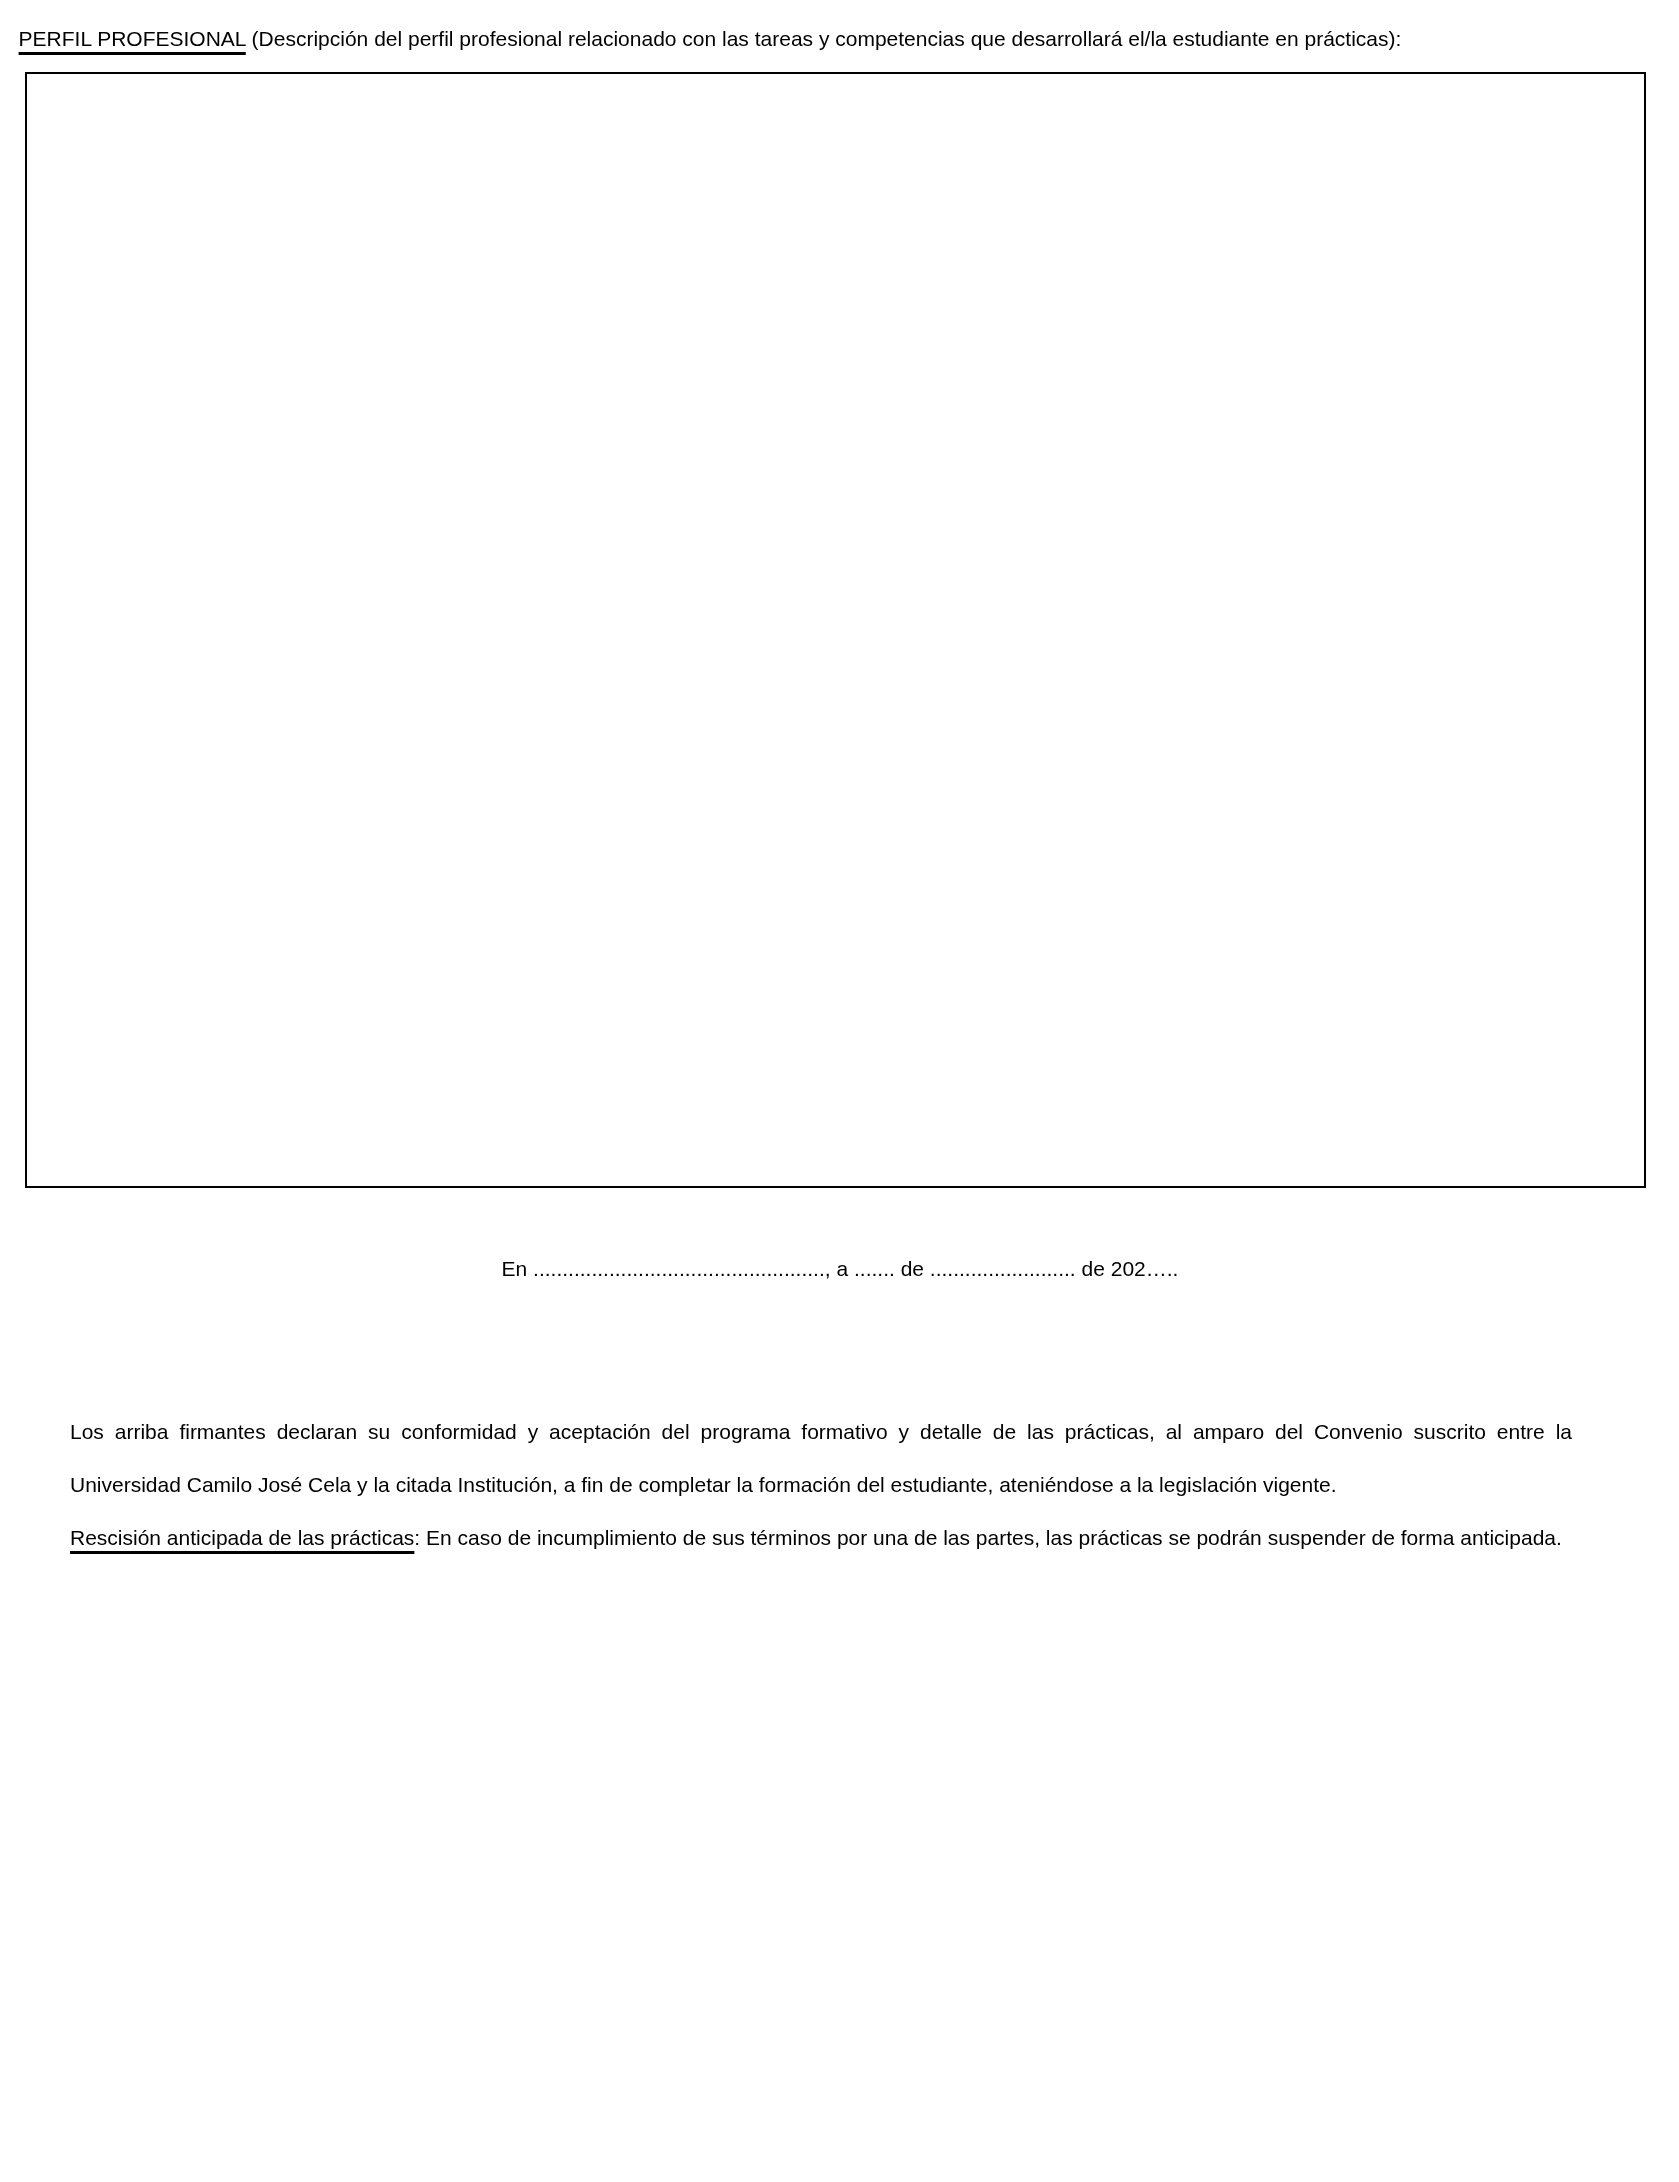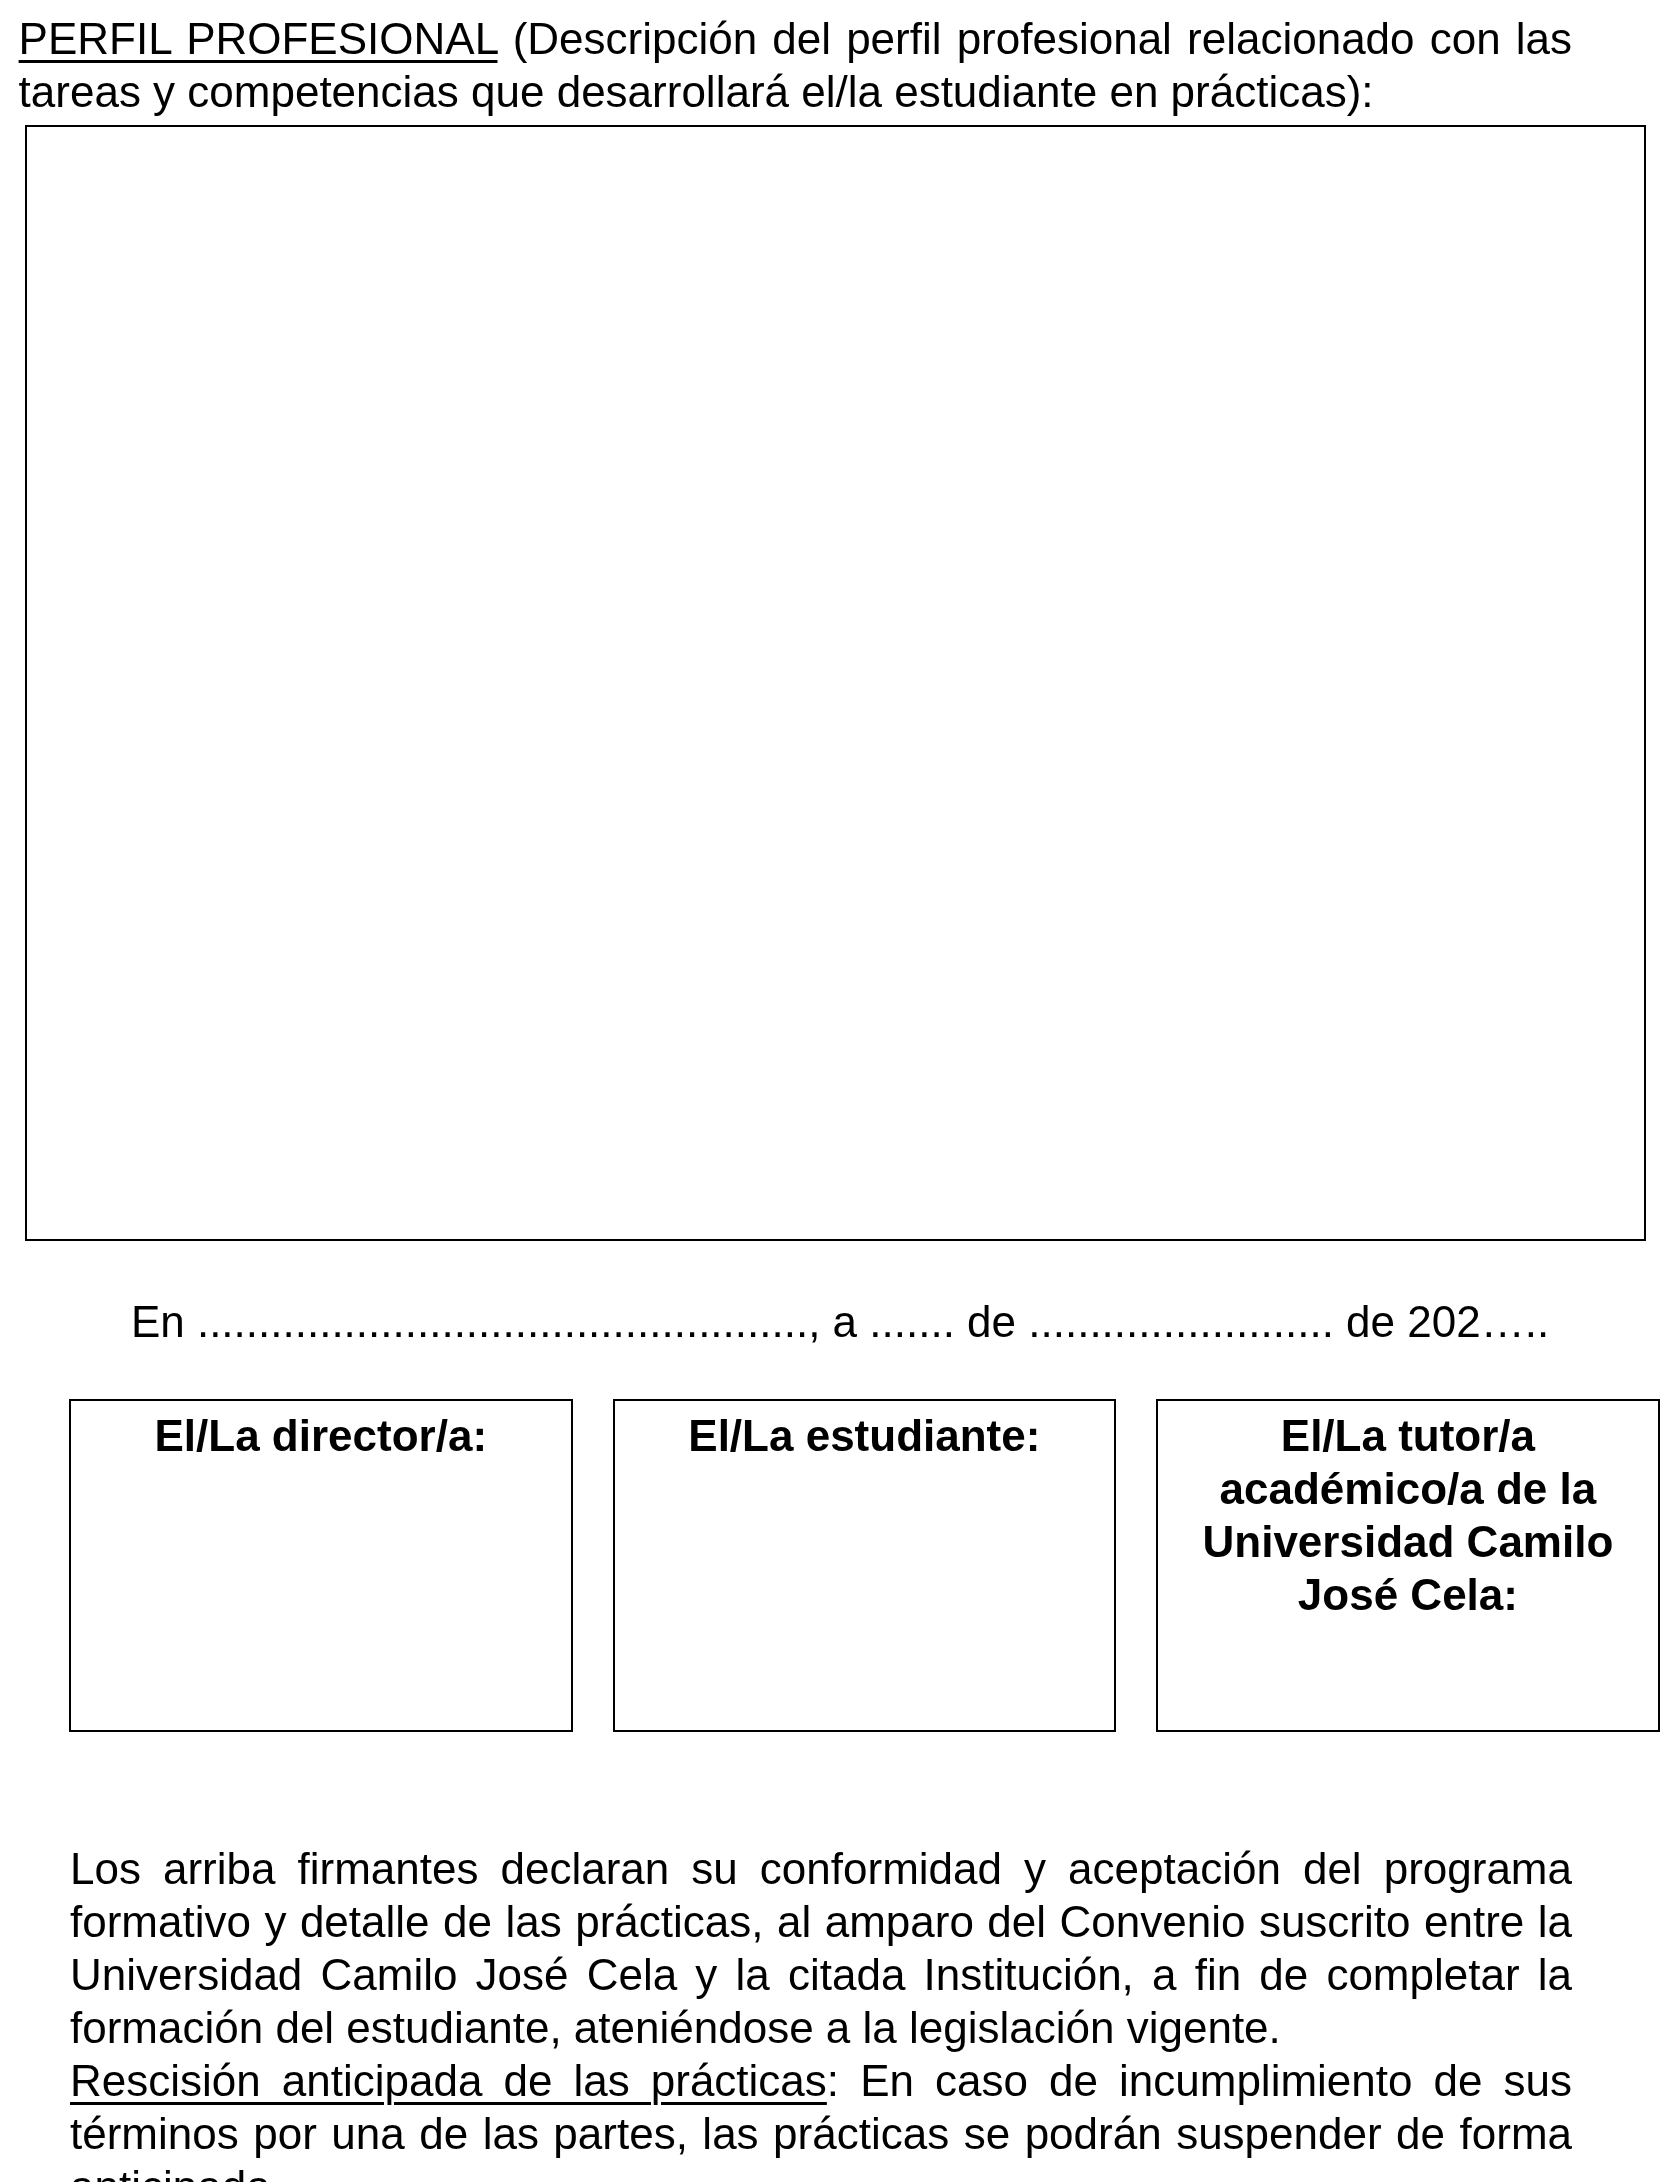--- a/index.html
+++ b/index.html
@@ -8,21 +8,21 @@
     padding: 0;
     background: #ffffff;
   }
   .page {
     position: relative;
     width: 1680px;
     height: 2182px;
     background: #ffffff;
     color: #000000;
     font-family: "Liberation Sans", sans-serif;
-    font-size: 44px;
+    font-size: 21px;
     line-height: 53px;
     overflow: hidden;
     box-sizing: border-box;
   }
   .title {
     margin: 12px 108px 0 18.6px;
     text-align: justify;
   }
   .u {
     text-decoration: underline;
@@ -75,30 +75,19 @@
 <body>
 
 <div class="page">
 
   <p class="title"><span class="u">PERFIL PROFESIONAL</span><span> (Descripción del perfil profesional relacionado con las tareas y competencias que desarrollará el/la estudiante en prácticas):</span></p>
 
   <div class="big-box"></div>
 
   <p class="date-line">En .................................................., a ....... de ......................... de 202…..</p>
 
-  <div class="sig-row">
-    <div class="sig-box">
-      <span class="sig-label">El/La director/a:</span>
-    </div>
-    <div class="sig-box">
-      <span class="sig-label">El/La estudiante:</span>
-    </div>
-    <div class="sig-box">
-      <span class="sig-label">El/La tutor/a académico/a de la Universidad Camilo José Cela:</span>
-    </div>
-  </div>
 
   <p class="para para-agreement">Los arriba firmantes declaran su conformidad y aceptación del programa formativo y detalle de las prácticas, al amparo del Convenio suscrito entre la Universidad Camilo José Cela y la citada Institución, a fin de completar la formación del estudiante, ateniéndose a la legislación vigente.</p>
 
   <p class="para para-rescission"><span class="u">Rescisión anticipada de las prácticas</span><span>: En caso de incumplimiento de sus términos por una de las partes, las prácticas se podrán suspender de forma anticipada.</span></p>
 
 </div>
 
 
 </body></html>

